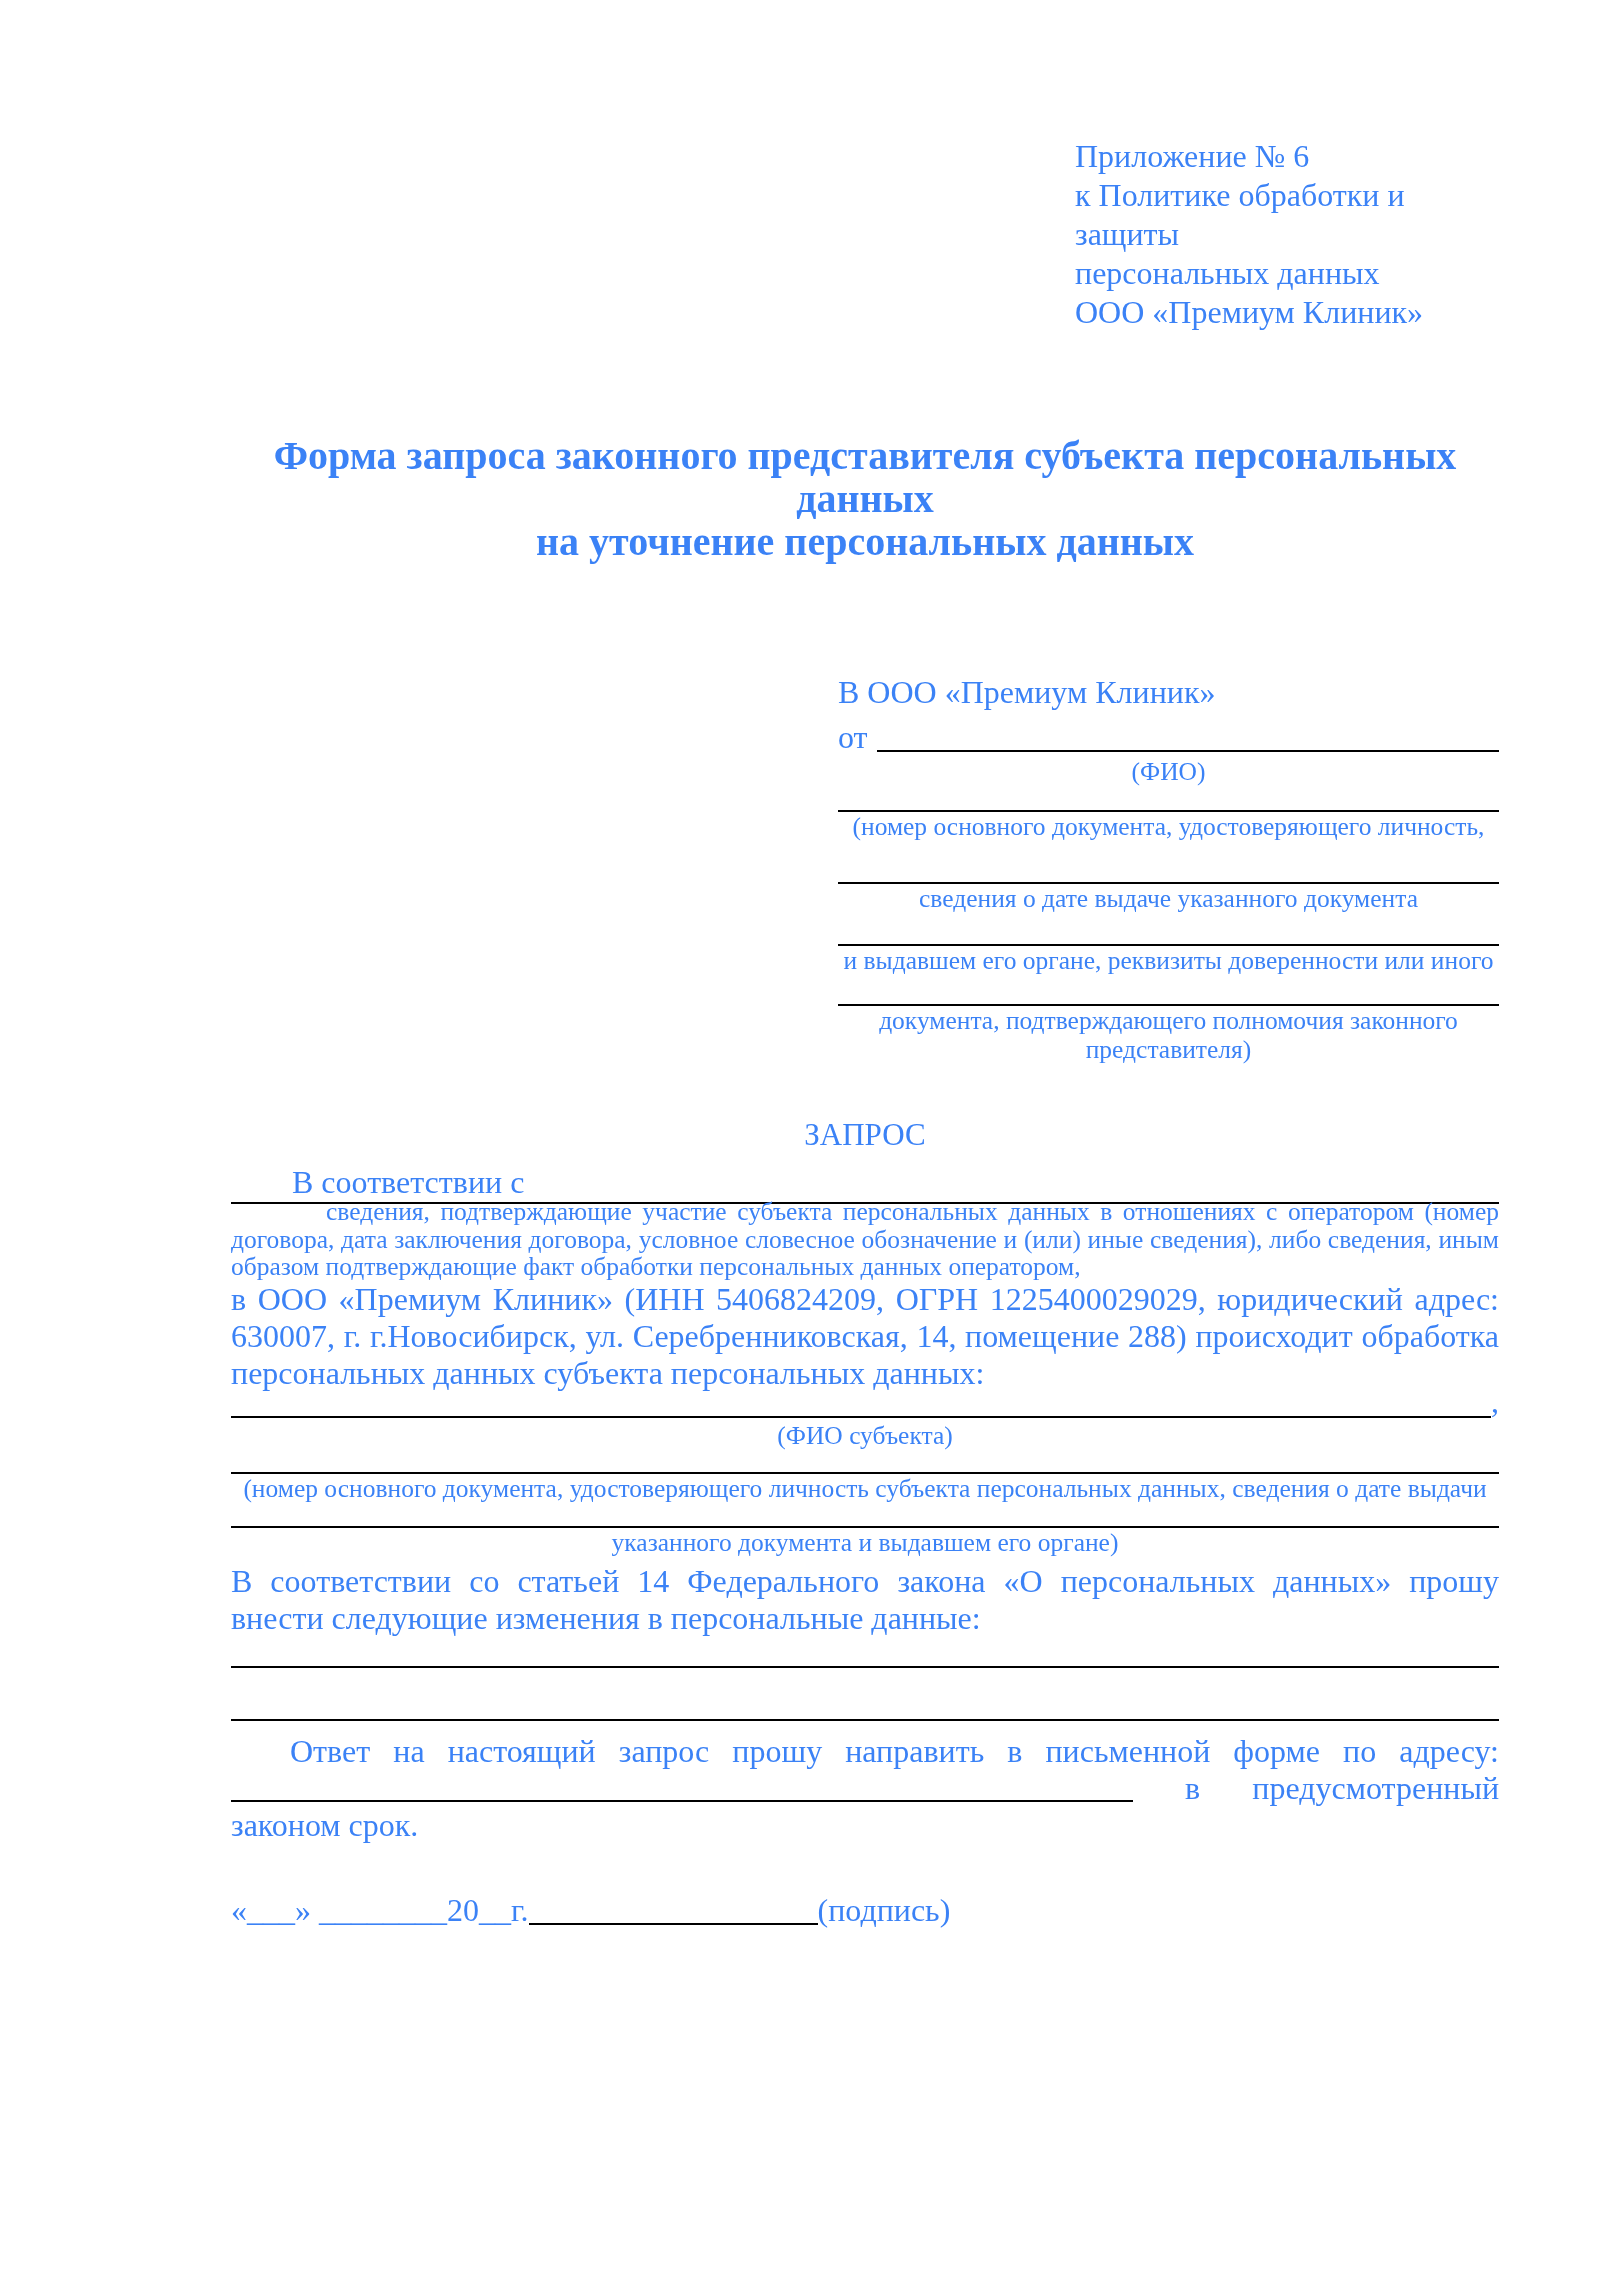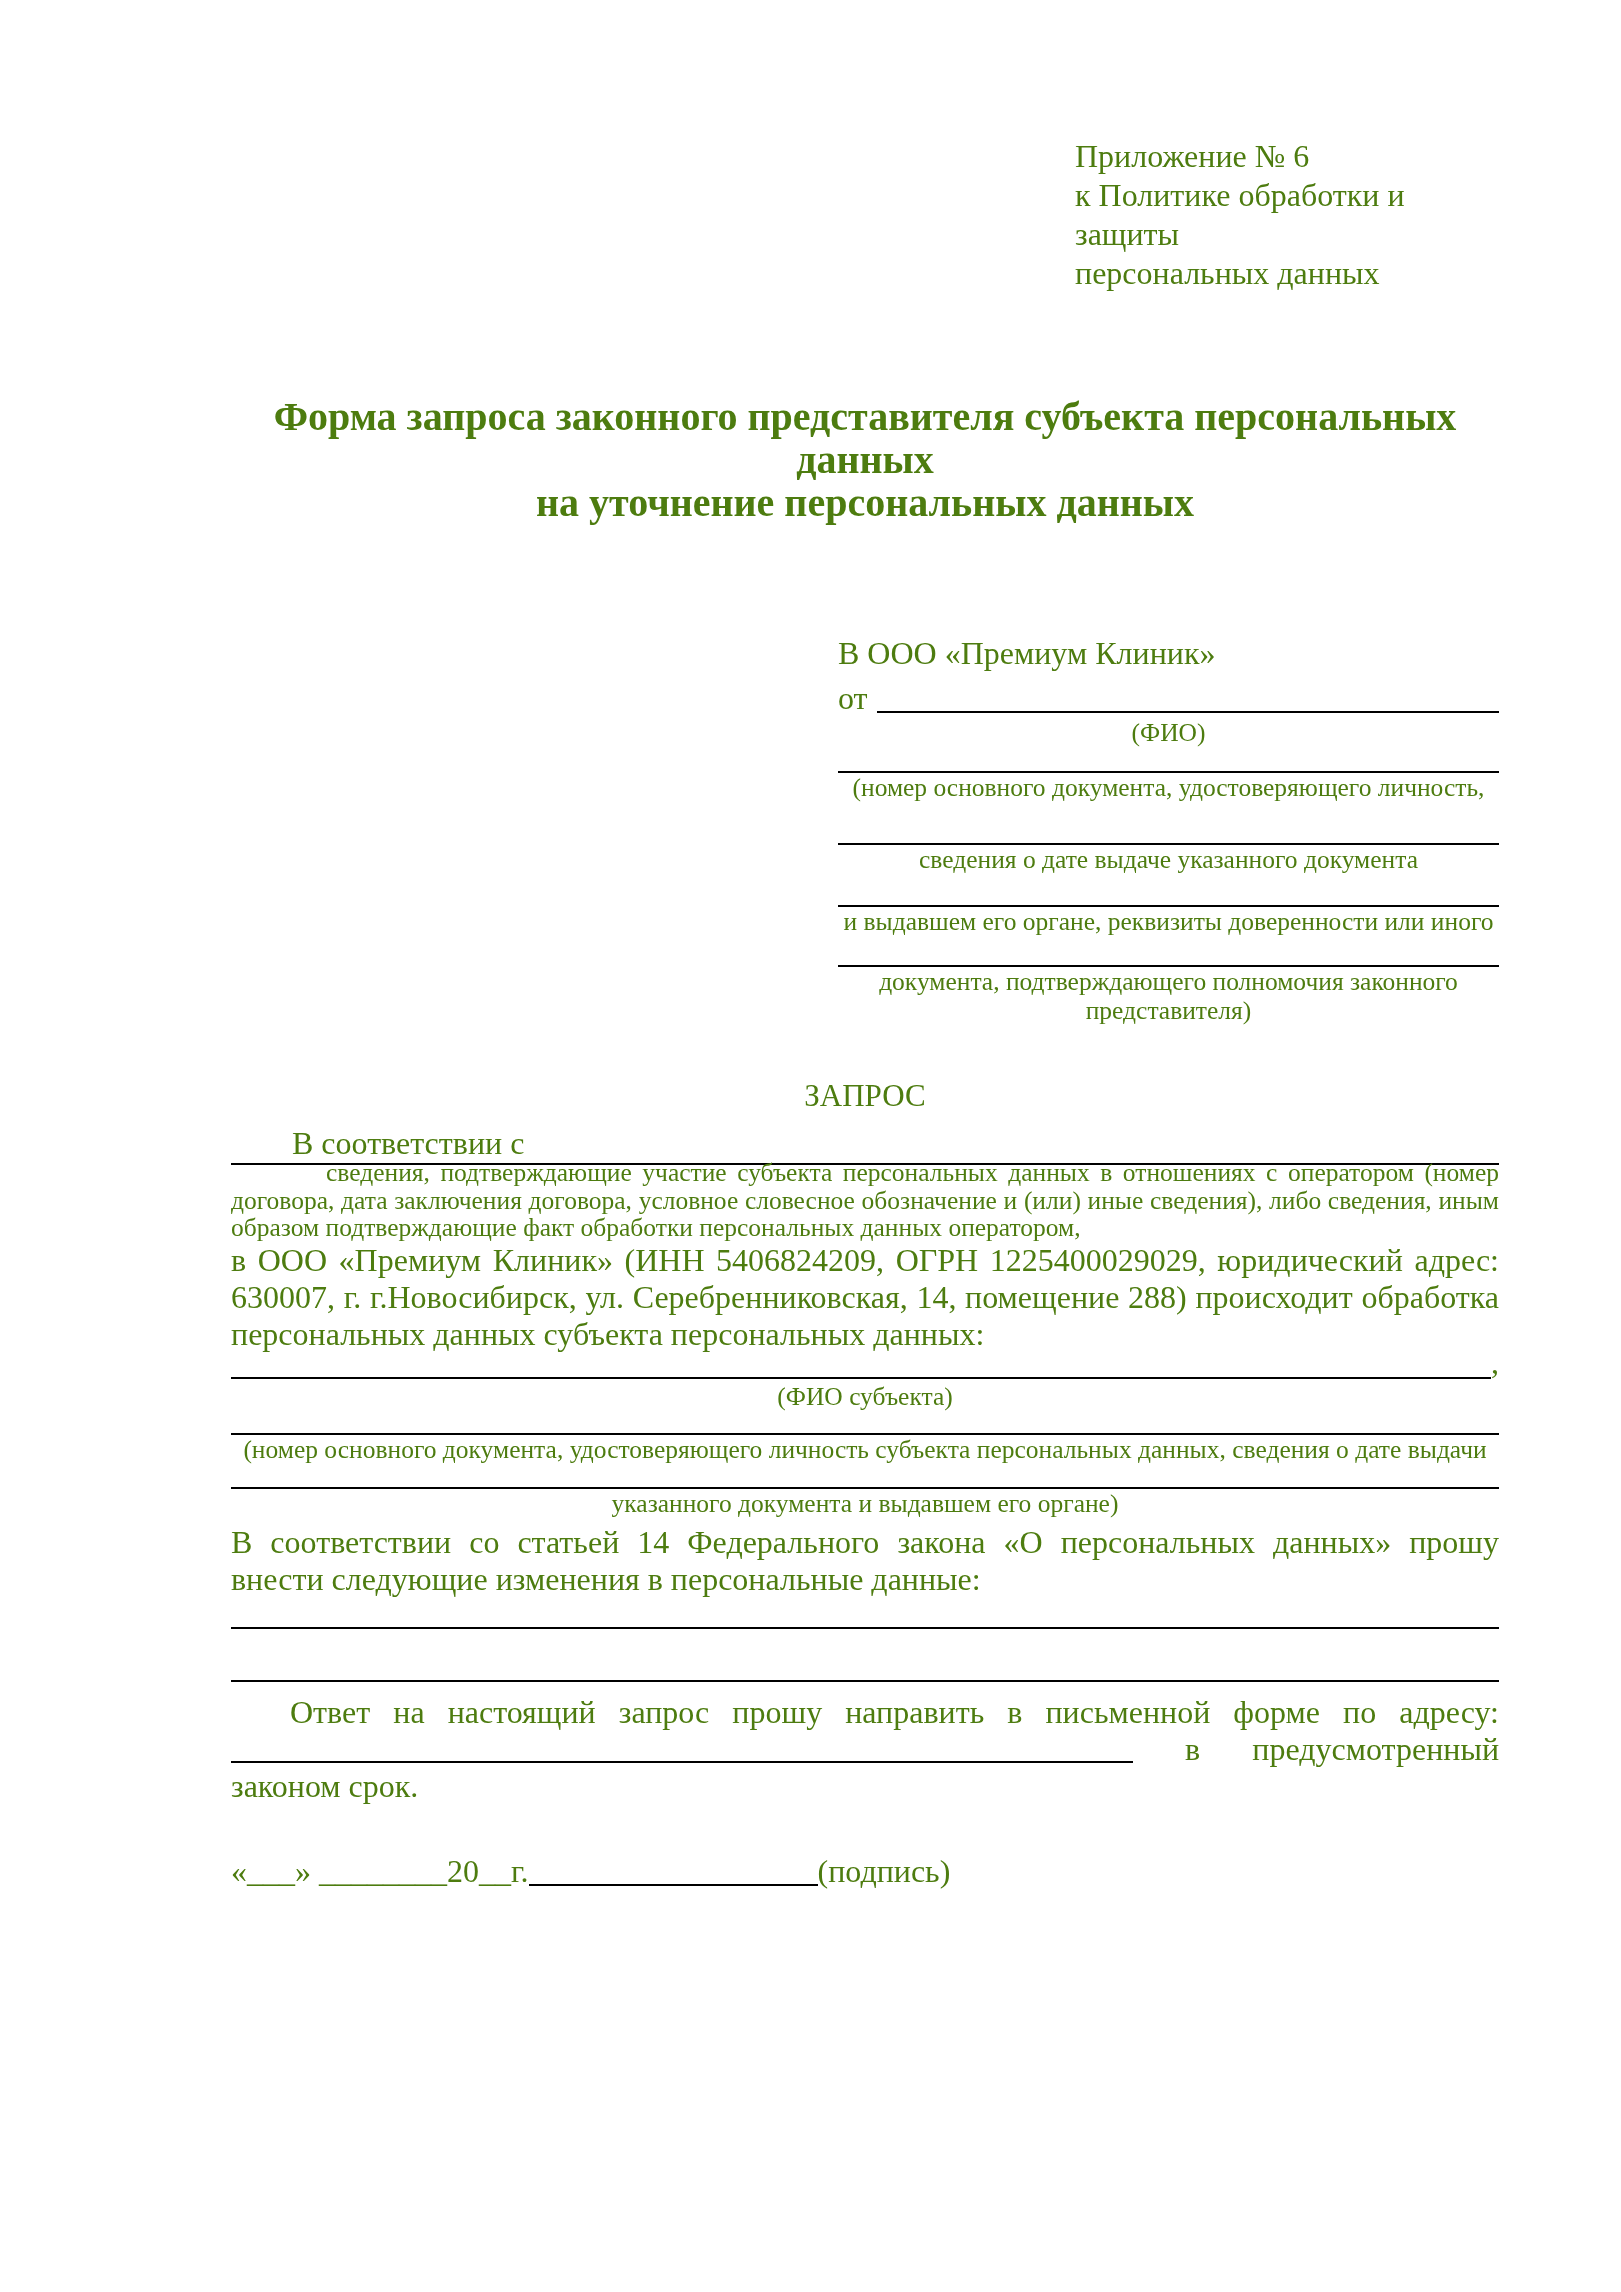--- a/index.html
+++ b/index.html
@@ -3,21 +3,21 @@
 <meta charset="utf-8">
 <style>
   html,body{margin:0;padding:0;background:#ffffff;}
   .page{
     position:relative;
     width:1621px;height:2293px;
     background:#ffffff;
     box-sizing:border-box;
     padding:137px 122px 0 231px;
     font-family:"Liberation Serif","DejaVu Serif",serif;
-    color:#4d7c0f;
+    color:#3b82f6;
     font-size:32px;
     line-height:39px;
   }
   .appendix{margin-left:844px;}
   .title{
     margin-top:102px;
     text-align:center;
     font-weight:bold;
     font-size:40px;
     line-height:43px;
@@ -49,20 +49,21 @@
 </style>
 </head>
 <body>
 
 <div class="page">
 
   <div class="appendix">
     <div>Приложение № 6</div>
     <div>к Политике обработки и защиты</div>
     <div>персональных данных</div>
+    <div>ООО «Премиум Клиник»</div>
   </div>
 
   <div class="title">
     <div>Форма запроса законного представителя субъекта персональных данных</div>
     <div>на уточнение персональных данных</div>
   </div>
 
   <div class="addressee">
     <div>В ООО «Премиум Клиник»</div>
     <div class="from-row">

